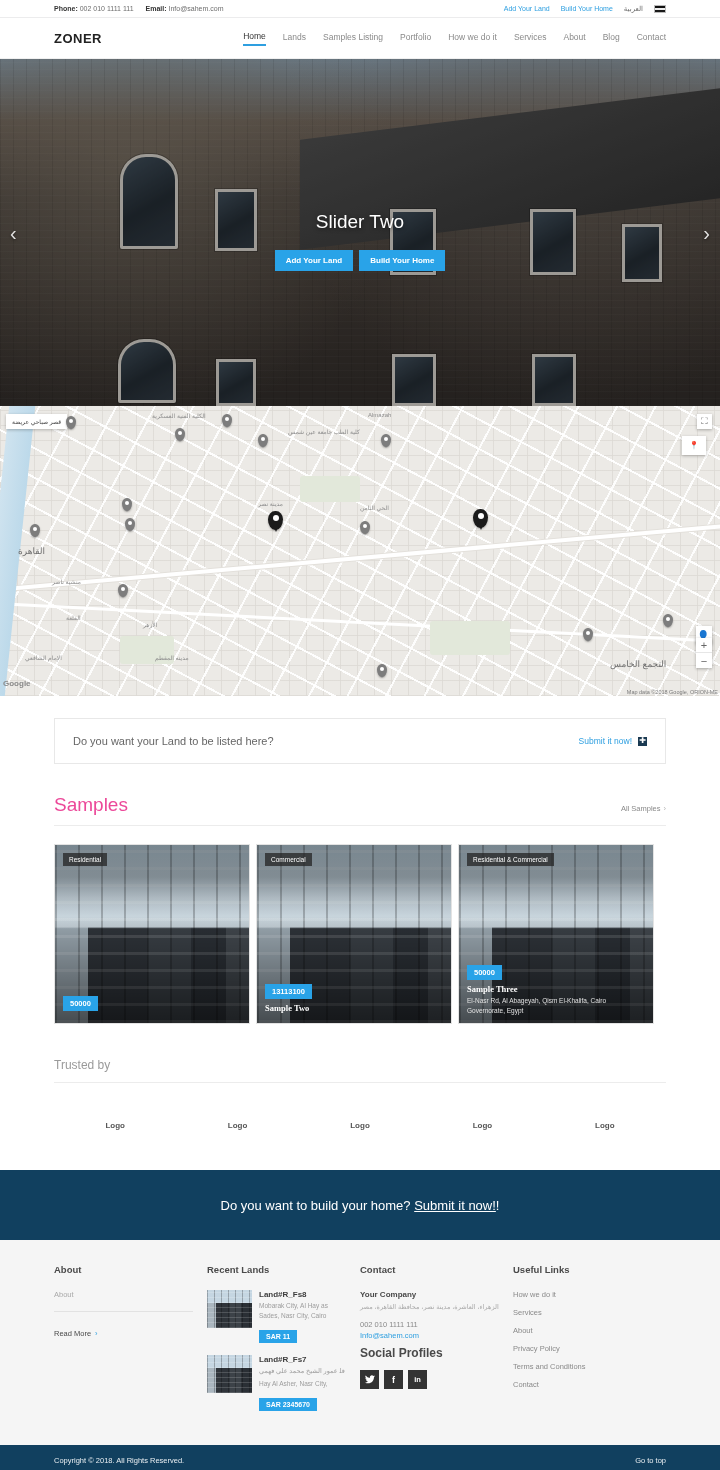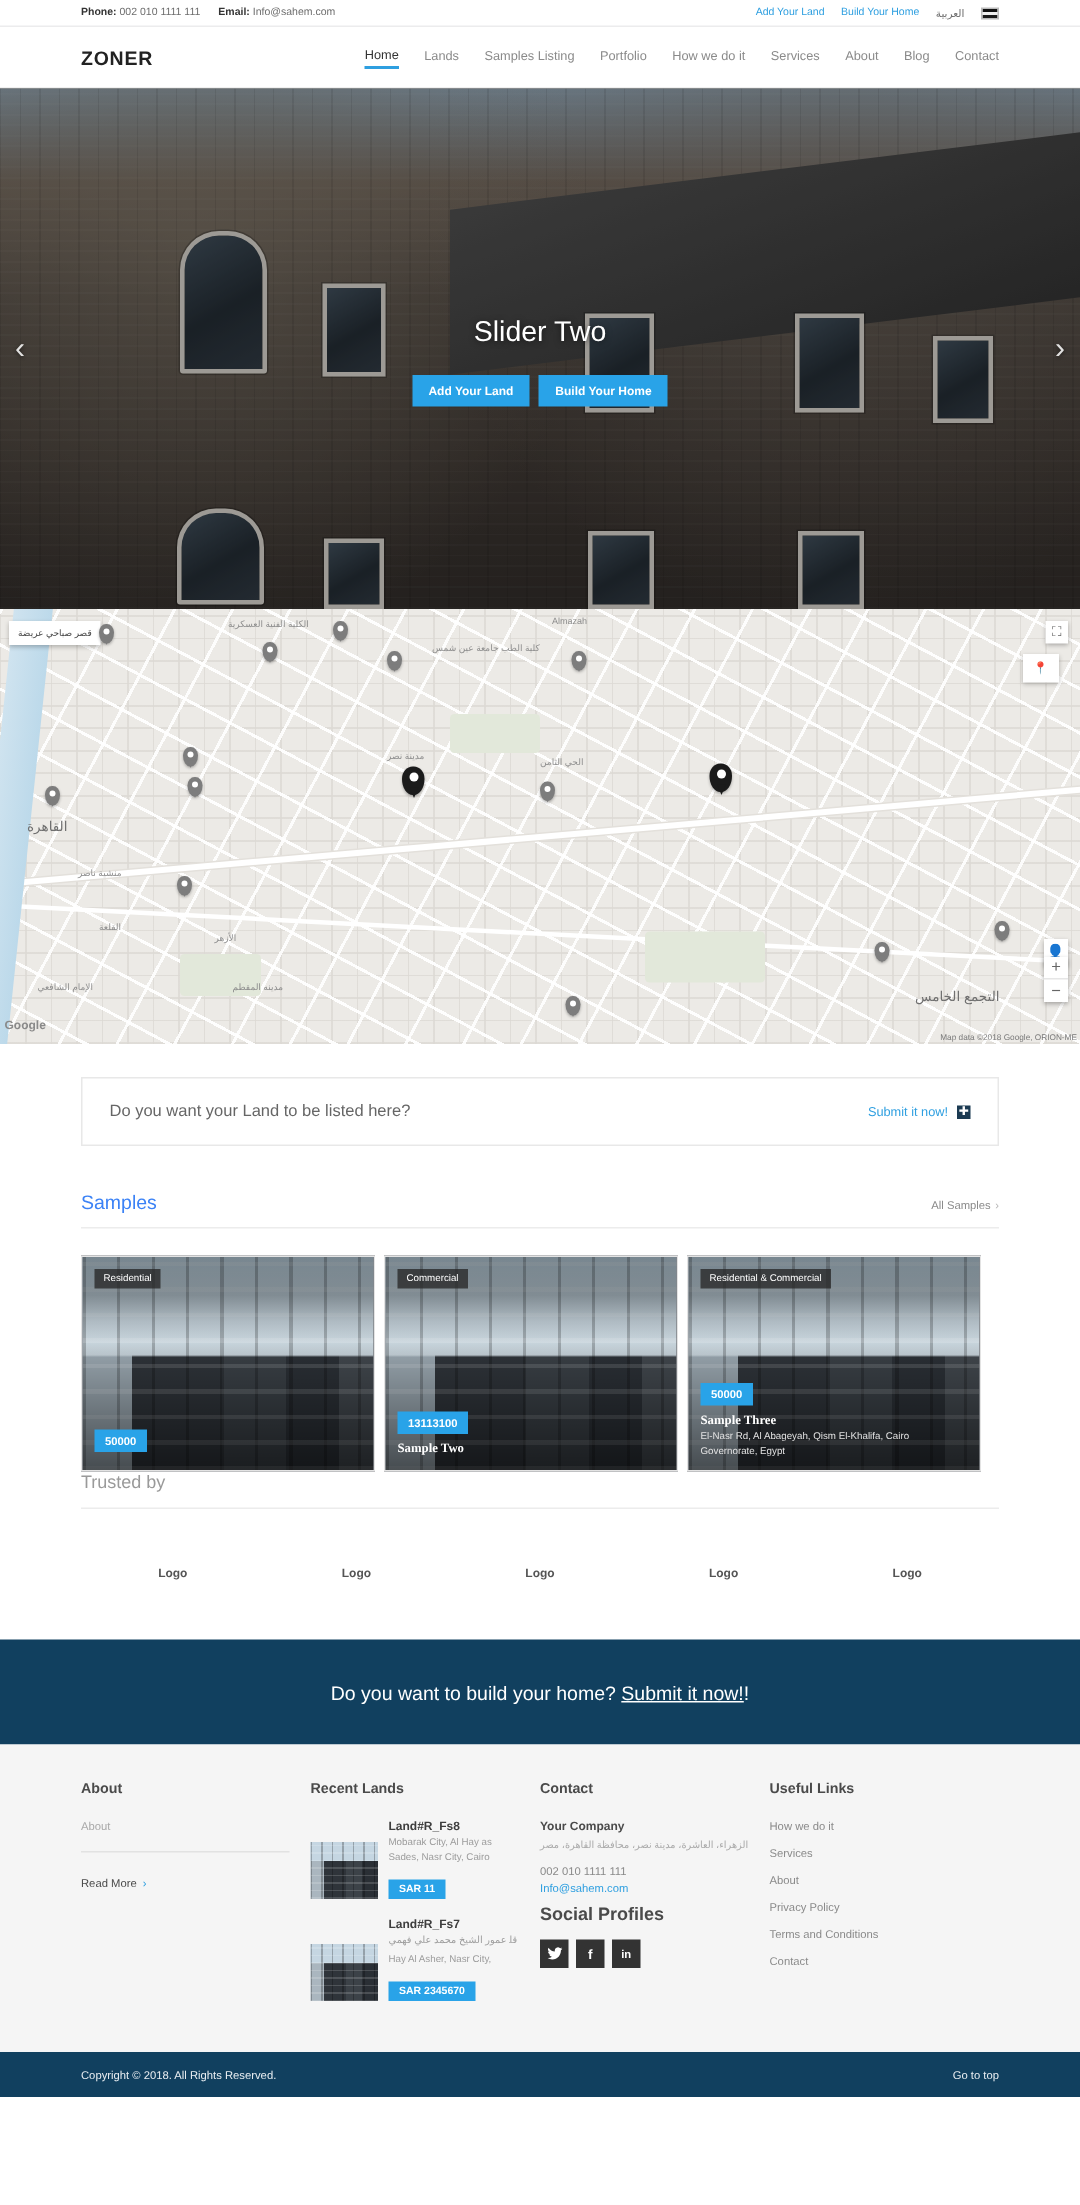--- a/index.html
+++ b/index.html
@@ -195,27 +195,27 @@
     display: inline-flex; align-items: center; justify-content: center;
     width: 9px; height: 9px; background: #1b3a52; color: #fff;
     font-size: 8px; line-height: 1;
   }
 
   
   .sec-head {
     display: flex; align-items: baseline;
     border-bottom: 1px solid #ececec; padding-bottom: 9px;
   }
-  .sec-head h2 { font-size: 13px; font-weight: normal; color: #3b82f6; }
+  .sec-head h2 { font-size: 19px; font-weight: normal; color: #ec4899; }
   .sec-head .more { margin-left: auto; font-size: 7.5px; color: #8a8a8a; text-decoration: none; }
   .sec-head .more .chev { color: #b5b5b5; margin-left: 3px; }
 
   .cards { display: flex; gap: 6px; padding-top: 18px; }
   .card {
-    position: relative; width: 196px; height: 144px;
+    position: relative; width: 196px; height: 180px;
     overflow: hidden; border: 1px solid #e3e3e3; background: #3b4149;
   }
   .card-img {
     position: absolute; inset: 0;
     background:
       linear-gradient(180deg,#b9cfdd 0%, #cfdde6 30%, #c3cfd6 46%, transparent 47%),
       linear-gradient(90deg,#9aa7b0 0 17%, #2f343a 17% 48%, #3a4046 48% 70%, #2b3036 70% 88%, #41474d 88% 100%);
   }
   .card-img::after {
     content: ""; position: absolute; inset: 0;
@@ -234,21 +234,21 @@
   }
   .card-body { position: absolute; left: 8px; right: 8px; bottom: 8px; }
   .price-badge {
     display: inline-block; background: #29a3e8; color: #fff;
     font-size: 7.5px; font-weight: bold; padding: 3px 7px; margin-bottom: 4px;
   }
   .card-title { color: #fff; font-size: 8.5px; font-weight: bold; margin-bottom: 2px; font-family: Liberation Serif, serif; }
   .card-addr { color: #e2e2e2; font-size: 6.5px; line-height: 1.45; }
 
   
-  .trusted { }
+  .trusted { padding-top: 34px; }
   .trusted h3 {
     font-size: 12px; font-weight: normal; color: #9a9a9a;
     padding-bottom: 10px; border-bottom: 1px solid #ececec;
   }
   .logos { display: flex; padding: 38px 0 40px; }
   .logos div {
     flex: 1; text-align: center; font-size: 8px; color: #555; font-weight: bold;
   }
 
   
@@ -261,21 +261,21 @@
 
   
   .footer { background: #f5f5f5; padding: 24px 54px 22px; display: flex; }
   .fcol { width: 25%; padding-right: 14px; }
   .fcol h4 { font-size: 9.5px; font-weight: bold; color: #4a4a4a; margin-bottom: 15px; }
   .fcol .muted { font-size: 7.5px; color: #a9a9a9; }
   .divider { border-top: 1px solid #e2e2e2; margin: 12px 0 10px; }
   .read-more { font-size: 7.5px; color: #4a4a4a; text-decoration: none; }
   .read-more .chev { color: #2e9fe0; margin-left: 4px; }
 
-  .land-item { display: flex; gap: 7px; margin-bottom: 12px; align-items: flex-end; }
+  .land-item { display: flex; gap: 7px; margin-bottom: 12px; }
   .land-thumb {
     width: 45px; height: 38px; flex: none; position: relative; overflow: hidden;
     background:
       linear-gradient(180deg,#c5d6e2 0 34%, transparent 34%),
       linear-gradient(90deg,#aab6bf 0 20%, #2f343a 20% 52%, #3c4248 52% 76%, #2a2f35 76% 100%);
   }
   .land-thumb::after {
     content: ""; position: absolute; inset: 0;
     background-image:
       repeating-linear-gradient(0deg, rgba(255,255,255,.16) 0 1px, transparent 1px 5px),

